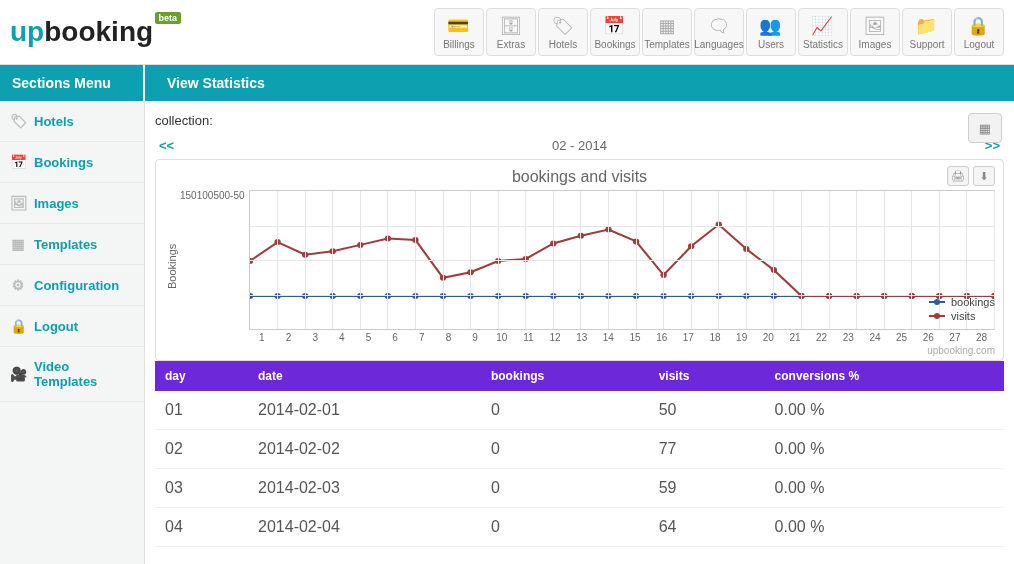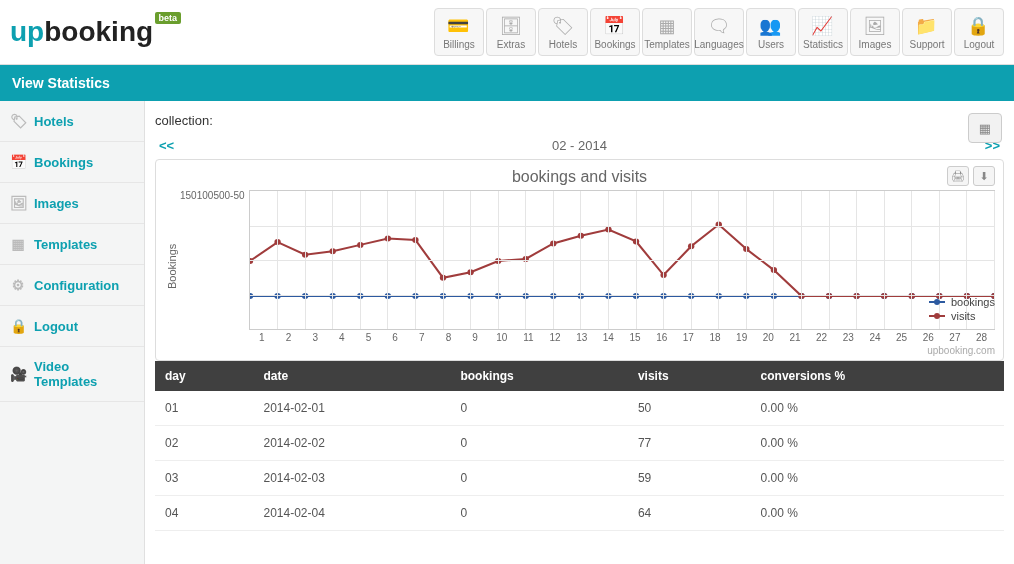--- a/index.html
+++ b/index.html
@@ -6,21 +6,21 @@
 body { font-family: Arial, sans-serif; font-size: 13px; color: #333; background: #fff; width: 1014px; }
 .header { display: flex; justify-content: space-between; align-items: center; padding: 8px 10px; border-bottom: 1px solid #ddd; }
 .logo { font-size: 28px; font-weight: bold; color: #222; position: relative; }
 .logo .up { color: #0da0b0; }
 .logo .beta { position: absolute; top: -4px; right: -28px; font-size: 9px; background: #6a9e2d; color: #fff; padding: 1px 4px; border-radius: 2px; }
 .topnav { display: flex; gap: 2px; }
 .topnav-item { display: flex; flex-direction: column; align-items: center; justify-content: center; width: 50px; height: 48px; border: 1px solid #ddd; border-radius: 4px; background: #f7f7f7; cursor: pointer; font-size: 10px; color: #777; }
 .topnav-item .ticon { font-size: 18px; margin-bottom: 2px; color: #aaa; }
 .bar { display: flex; background: #0da0b0; color: #fff; font-weight: bold; font-size: 14px; }
 .bar-left { width: 145px; padding: 10px 12px; border-right: 2px solid #fff; }
-.bar-right { flex: 1; padding: 10px 12px; }
+.bar-right { flex: 1; padding: 10px 22px; }
 .body { display: flex; }
 .sidebar { width: 145px; background: #f4f5f5; border-right: 1px solid #e0e0e0; min-height: 470px; }
 .side-item { display: flex; align-items: center; gap: 8px; padding: 12px 10px; border-bottom: 1px solid #e6e6e6; color: #0da0b0; font-weight: bold; font-size: 13px; cursor: pointer; }
 .side-item .sicon { color: #bbb; font-size: 14px; width: 16px; text-align: center; }
 .main { flex: 1; padding: 12px 10px 0 10px; position: relative; }
 .collrow { display: flex; align-items: center; gap: 8px; margin-bottom: 1px; }
 .collrow select { width: 180px; height: 26px; border: 1px solid #ccc; background: #fff; padding: 2px 4px; }
 .gridbtn { position: absolute; right: 12px; top: 12px; width: 34px; height: 30px; border: 1px solid #ccc; border-radius: 4px; background: #f2f2f2; display: flex; align-items: center; justify-content: center; cursor: pointer; color: #888; }
 .navrow { display: flex; justify-content: space-between; align-items: center; color: #666; margin: 10px 4px 6px 4px; font-size: 13px; }
 .navrow .arrow { color: #0da0b0; cursor: pointer; font-weight: bold; }
@@ -36,22 +36,22 @@
 .hline { position: absolute; left: 0; right: 0; border-top: 1px solid #e5e5e5; }
 .vline { position: absolute; top: 0; bottom: 0; border-left: 1px solid #e5e5e5; }
 .xaxis { display: flex; font-size: 10px; color: #666; margin-top: 2px; }
 .xaxis span { flex: 1; text-align: center; }
 .legend { position: absolute; right: 8px; bottom: 36px; font-size: 11px; color: #444; }
 .legend-item { display: flex; align-items: center; gap: 6px; margin: 2px 0; }
 .legdot { width: 16px; height: 2px; position: relative; }
 .legdot::after { content: ""; position: absolute; width: 6px; height: 6px; border-radius: 50%; top: -2px; left: 5px; background: inherit; }
 .credit { text-align: right; font-size: 10px; color: #aaa; margin-top: 2px; }
 .table { width: 100%; border-collapse: collapse; margin-top: 0; }
-.table th { background: #404040; color: #fff; text-align: left; padding: 8px 10px; font-weight: bold; font-size: 12px; }
-.table td { padding: 10px 10px; border-bottom: 1px solid #eee; font-size: 12px; color: #555; }
+.table th { background: #6d28d9; color: #fff; text-align: left; padding: 8px 10px; font-weight: bold; font-size: 12px; }
+.table td { padding: 10px 10px; border-bottom: 1px solid #eee; font-size: 16px; color: #555; }
 svg { width: 100%; height: 140px; position: absolute; top: 0; left: 0; }
 </style>
 </head>
 <body>
 
 <div class="header">
   <div class="logo">
     <span class="up">up</span><span>booking</span>
     <span class="beta">beta</span>
   </div>
@@ -97,20 +97,21 @@
         <span>Support</span>
       </div>
       <div class="topnav-item">
         <span class="ticon">🔒</span>
         <span>Logout</span>
       </div>
     </div>
 </div>
 
 <div class="bar">
+  <div class="bar-left">Sections Menu</div>
   <div class="bar-right">View Statistics</div>
 </div>
 
 <div class="body">
   <div class="sidebar" id="sidebar">
       <div class="side-item">
         <span class="sicon">🏷</span>
         <span>Hotels</span>
       </div>
       <div class="side-item">

